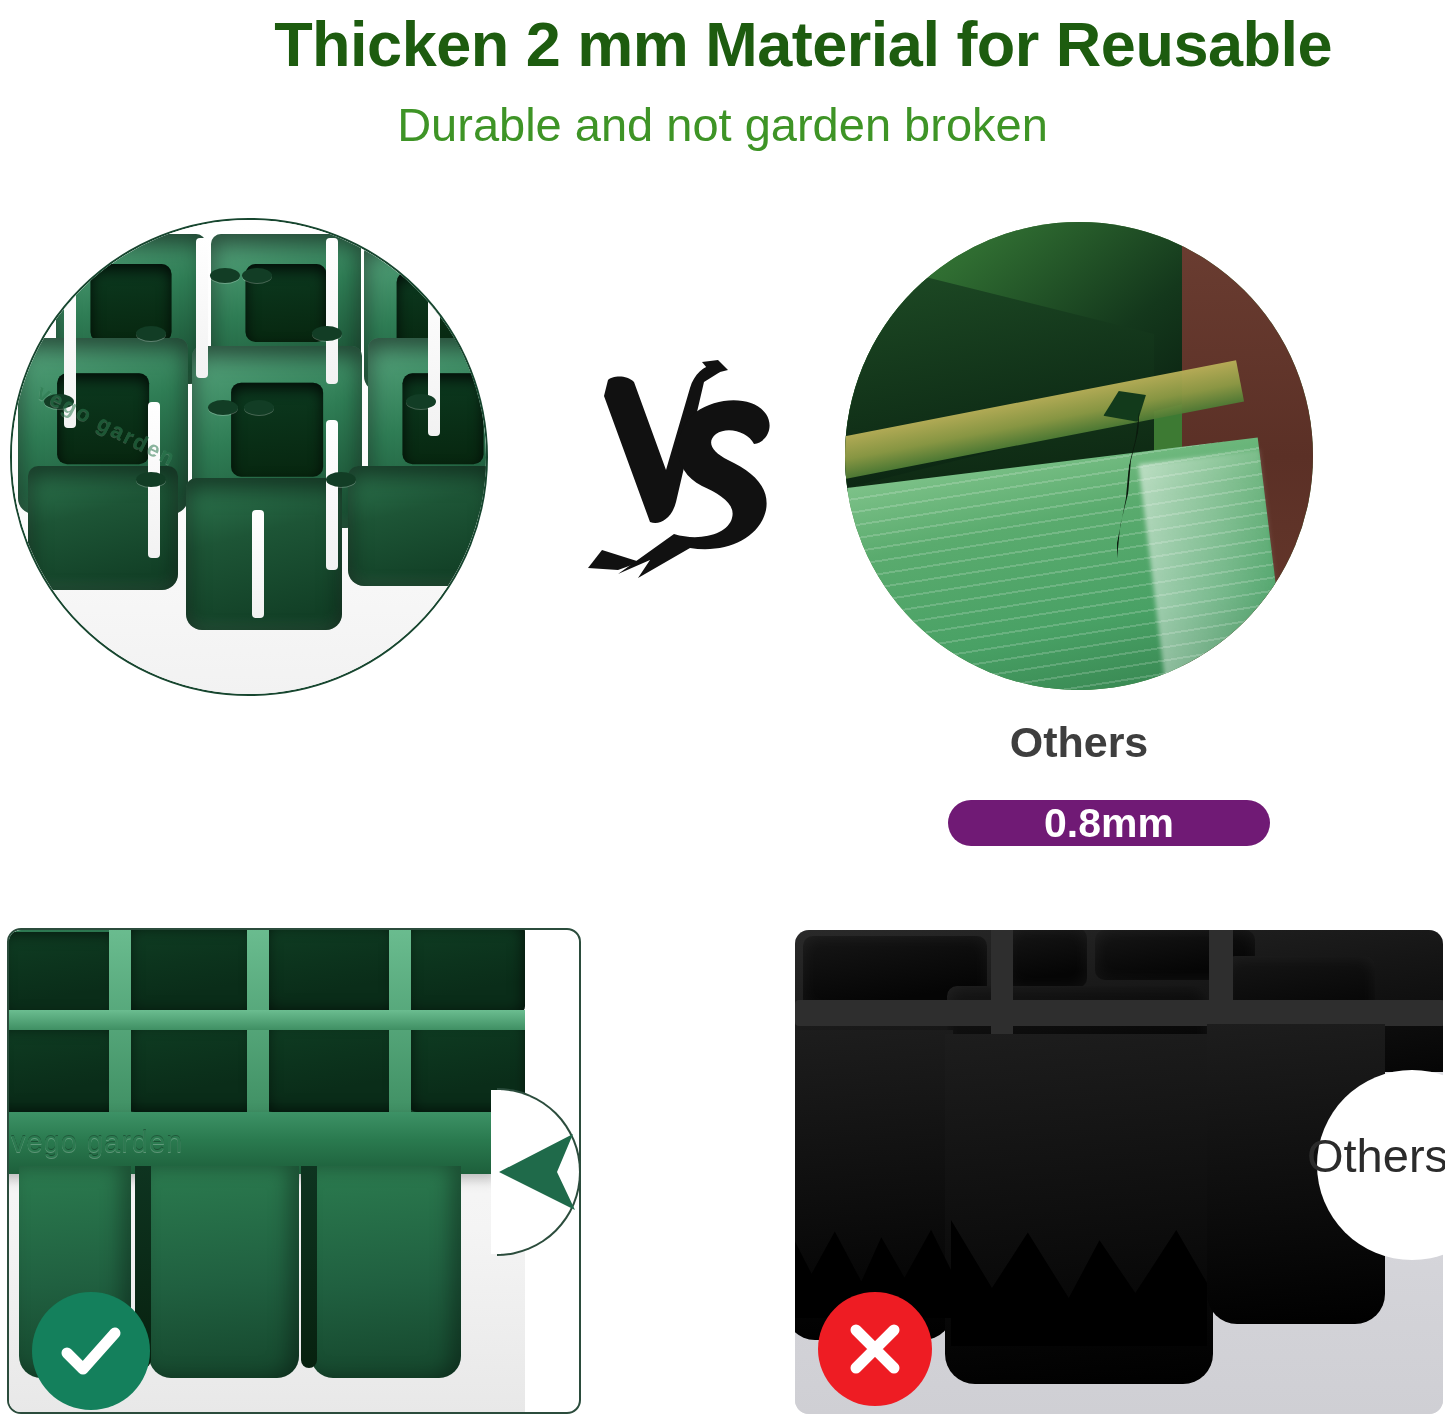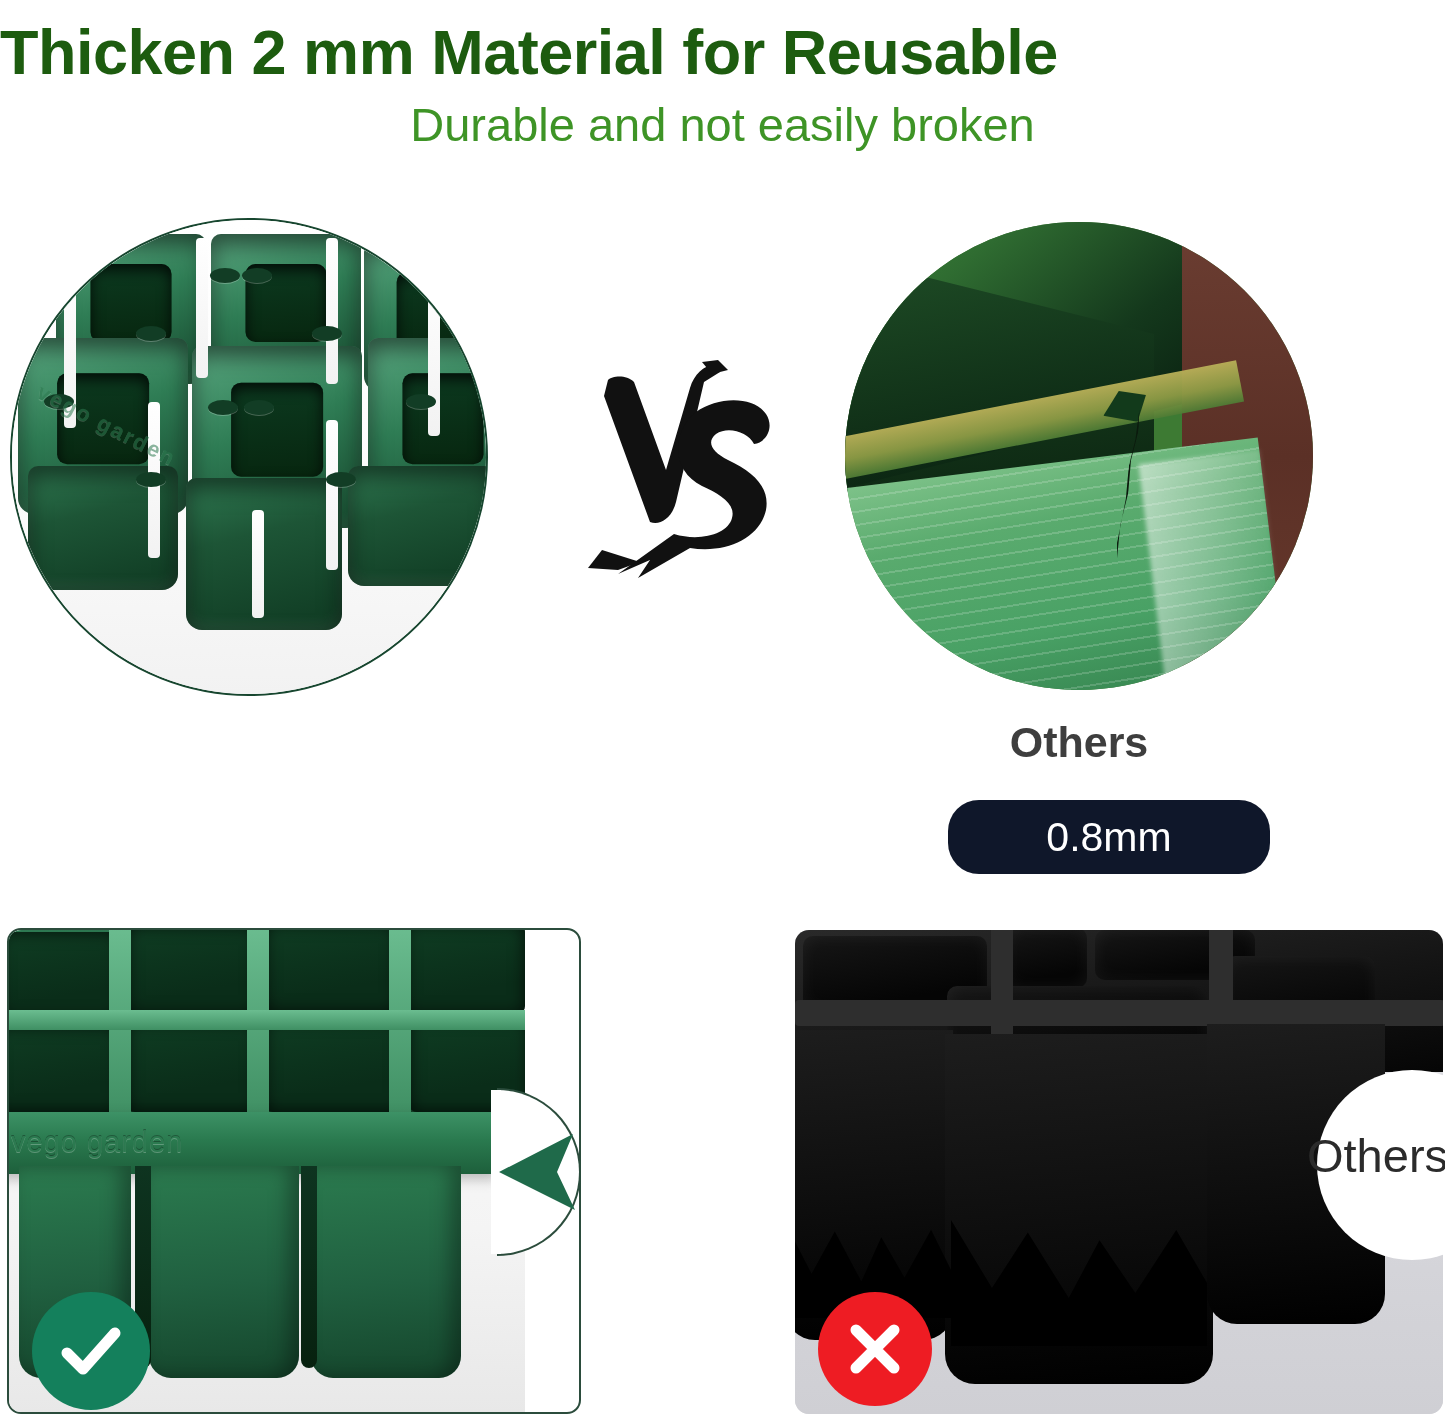--- a/index.html
+++ b/index.html
@@ -5,21 +5,21 @@
   html,body{margin:0;padding:0;background:#ffffff;}
   body{
     width:1445px;height:1421px;position:relative;overflow:hidden;
     font-family:"Liberation Sans","DejaVu Sans",sans-serif;
     background:#ffffff;
   }
   .stage{position:absolute;inset:0;}
 
   
   .title{
-    position:absolute;left:0;top:16px;width:1332px;text-align:left;
+    position:absolute;left:0;top:8px;width:1332px;text-align:right;
     font-size:63px;line-height:72px;font-weight:bold;letter-spacing:-0.5px;
     color:#1d5c0f;font-family:"Liberation Sans","DejaVu Sans",sans-serif;
     white-space:nowrap;
   }
   .subtitle{
     position:absolute;left:0;top:96px;width:1445px;text-align:center;
     font-size:47px;line-height:58px;font-weight:normal;
     color:#3e9426;font-family:"Liberation Sans","DejaVu Sans",sans-serif;
     white-space:nowrap;
   }
@@ -120,23 +120,23 @@
   
   .label-ours{
     position:absolute;left:0px;top:718px;width:490px;text-align:center;
     font-size:43px;font-weight:bold;color:#2d6a18;white-space:nowrap;
   }
   .label-others-top{
     position:absolute;left:845px;top:718px;width:468px;text-align:center;
     font-size:43px;font-weight:bold;color:#3e3e3e;white-space:nowrap;
   }
   .badge-08mm{
-    position:absolute;left:948px;top:800px;width:322px;height:74px;
-    border-radius:31px;background:#0f172a;color:#ffffff;
-    font-size:41px;font-weight:normal;display:flex;align-items:center;justify-content:center;
+    position:absolute;left:948px;top:800px;width:322px;height:46px;
+    border-radius:31px;background:#701a75;color:#ffffff;
+    font-size:41px;font-weight:bold;display:flex;align-items:center;justify-content:center;
     letter-spacing:0px;
   }
 
   
   .panel{position:absolute;}
 
   .panel-ours{
     left:7px;top:928px;width:574px;height:486px;
     border:2px solid #2b4c3c;border-radius:14px;background:#ffffff;
     box-sizing:border-box;overflow:visible;
@@ -243,21 +243,21 @@
     display:flex;align-items:center;justify-content:center;
   }
   .x-circle svg{width:74px;height:74px;display:block;}
 </style>
 </head>
 <body>
 
 <div class="stage">
 
   <div class="title">Thicken 2 mm Material for Reusable</div>
-  <div class="subtitle">Durable and not easily broken</div>
+  <div class="subtitle">Durable and not garden broken</div>
 
   <div class="circle-ours">
     <div class="photo">
       <div class="tray-bg"></div>
       <div class="tray-body">
 
         <div class="cell rim" style="left:60px;top:0px;width:150px;height:150px;">
             <div class="hole"></div>
           </div>
         <div class="cell rim" style="left:215px;top:0px;width:150px;height:150px;">

